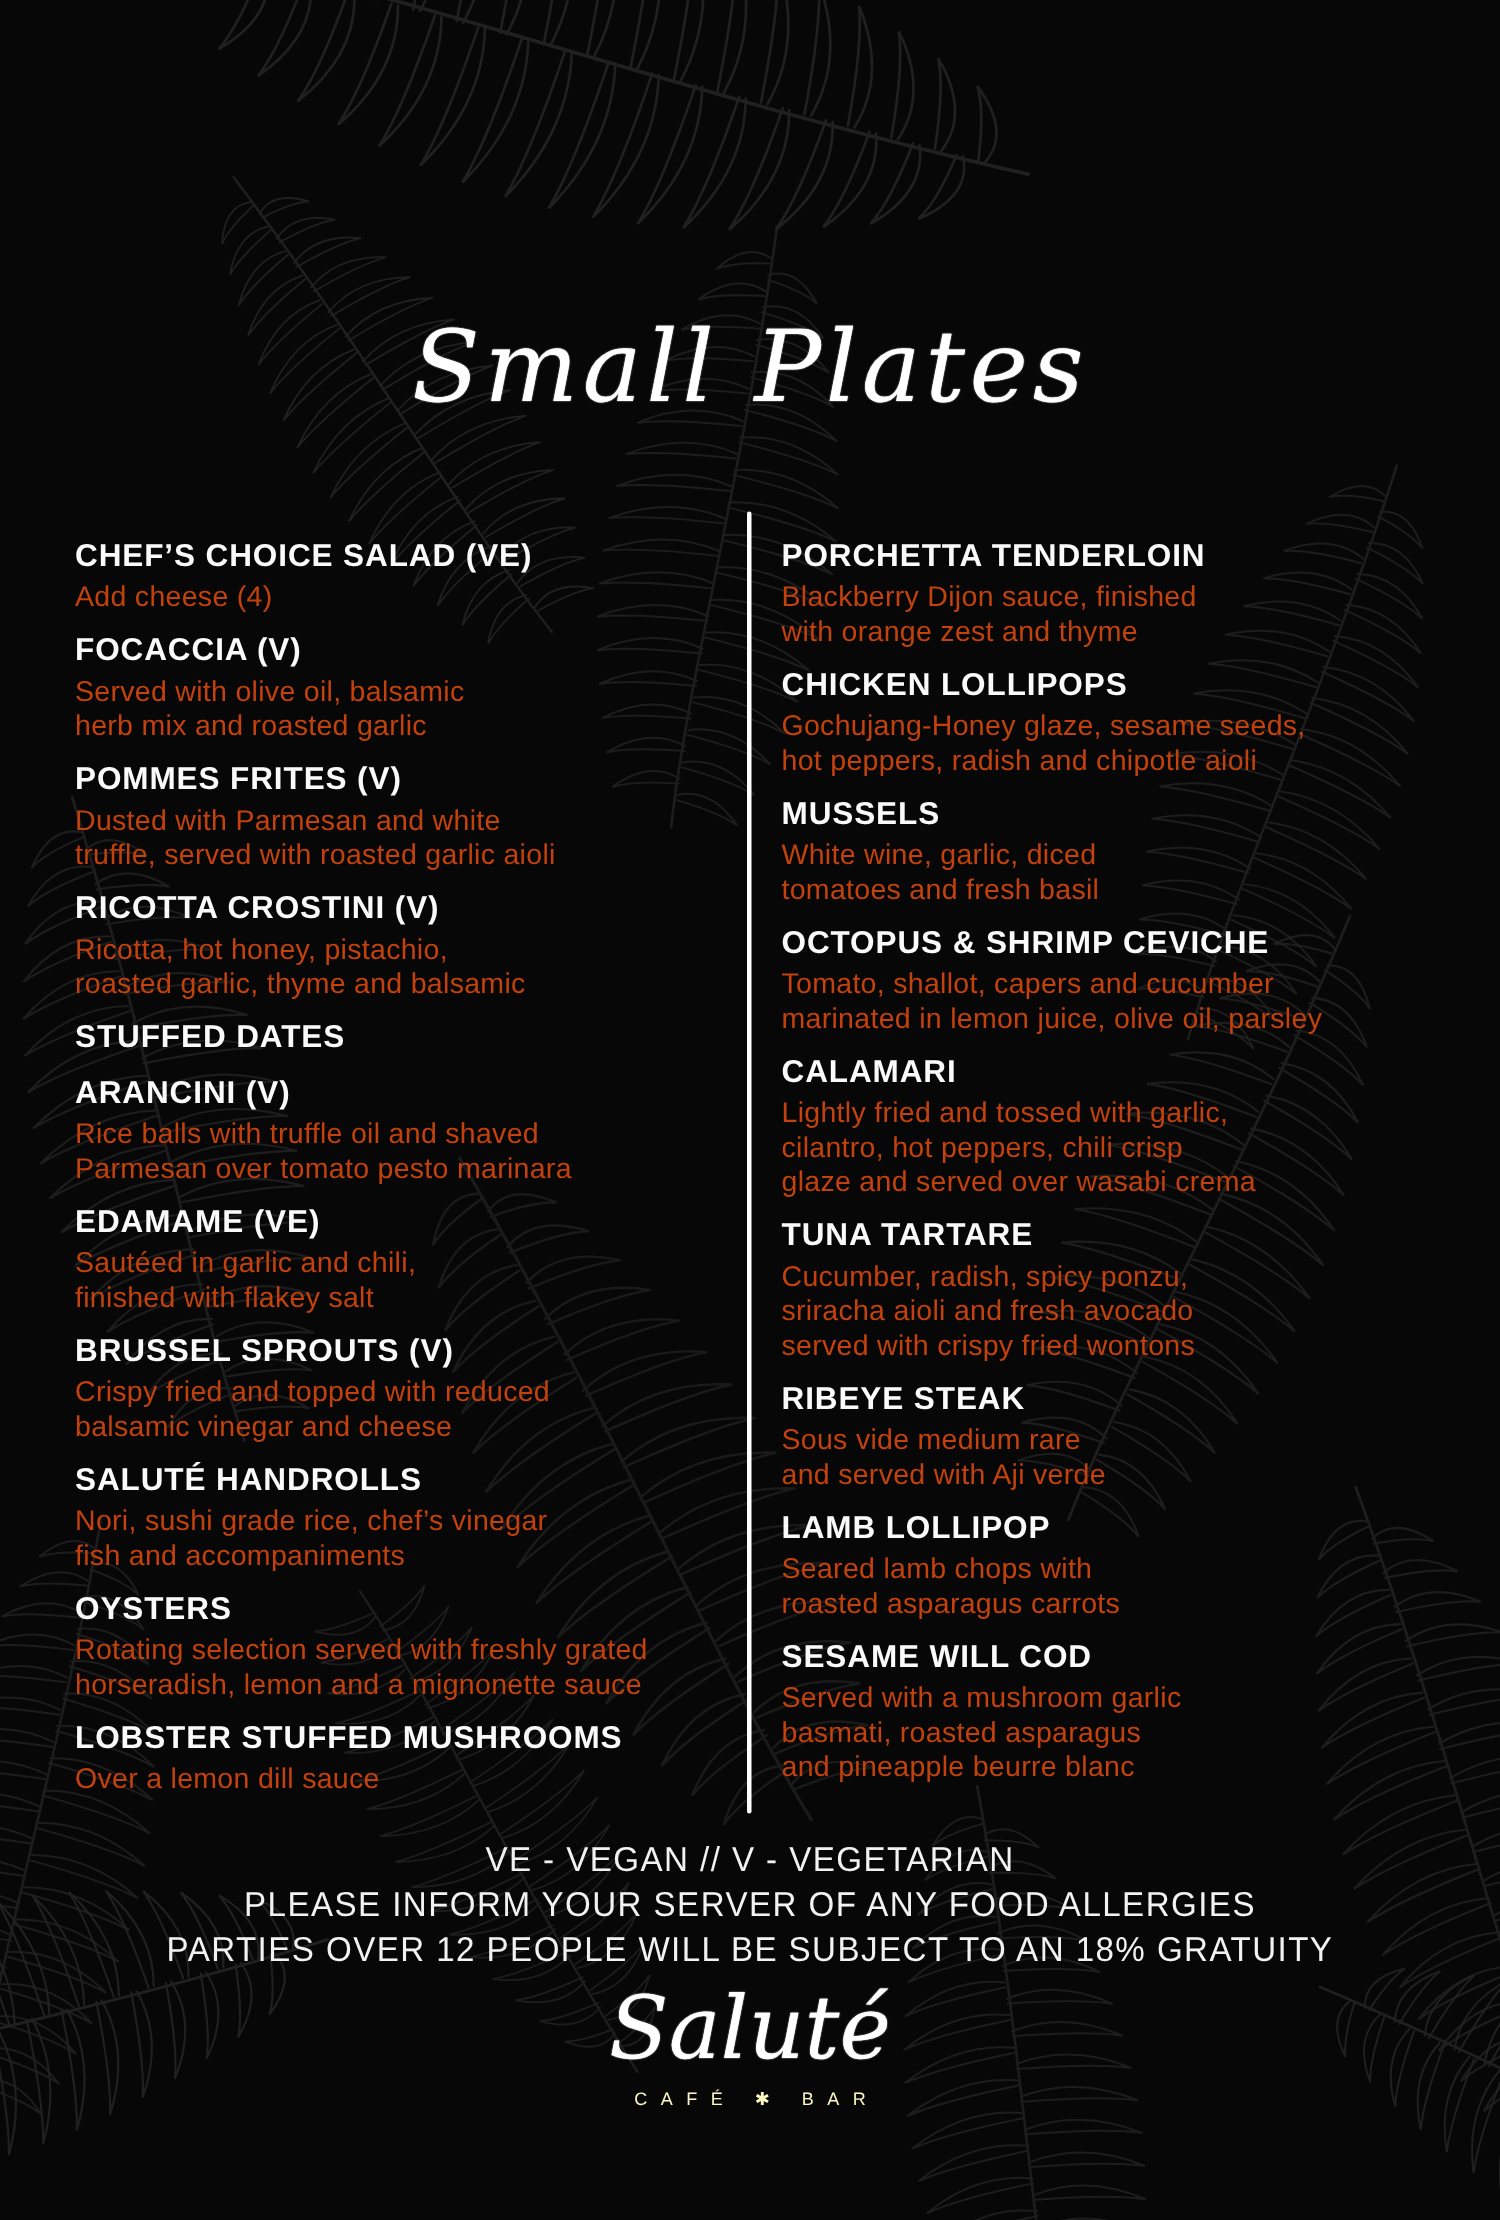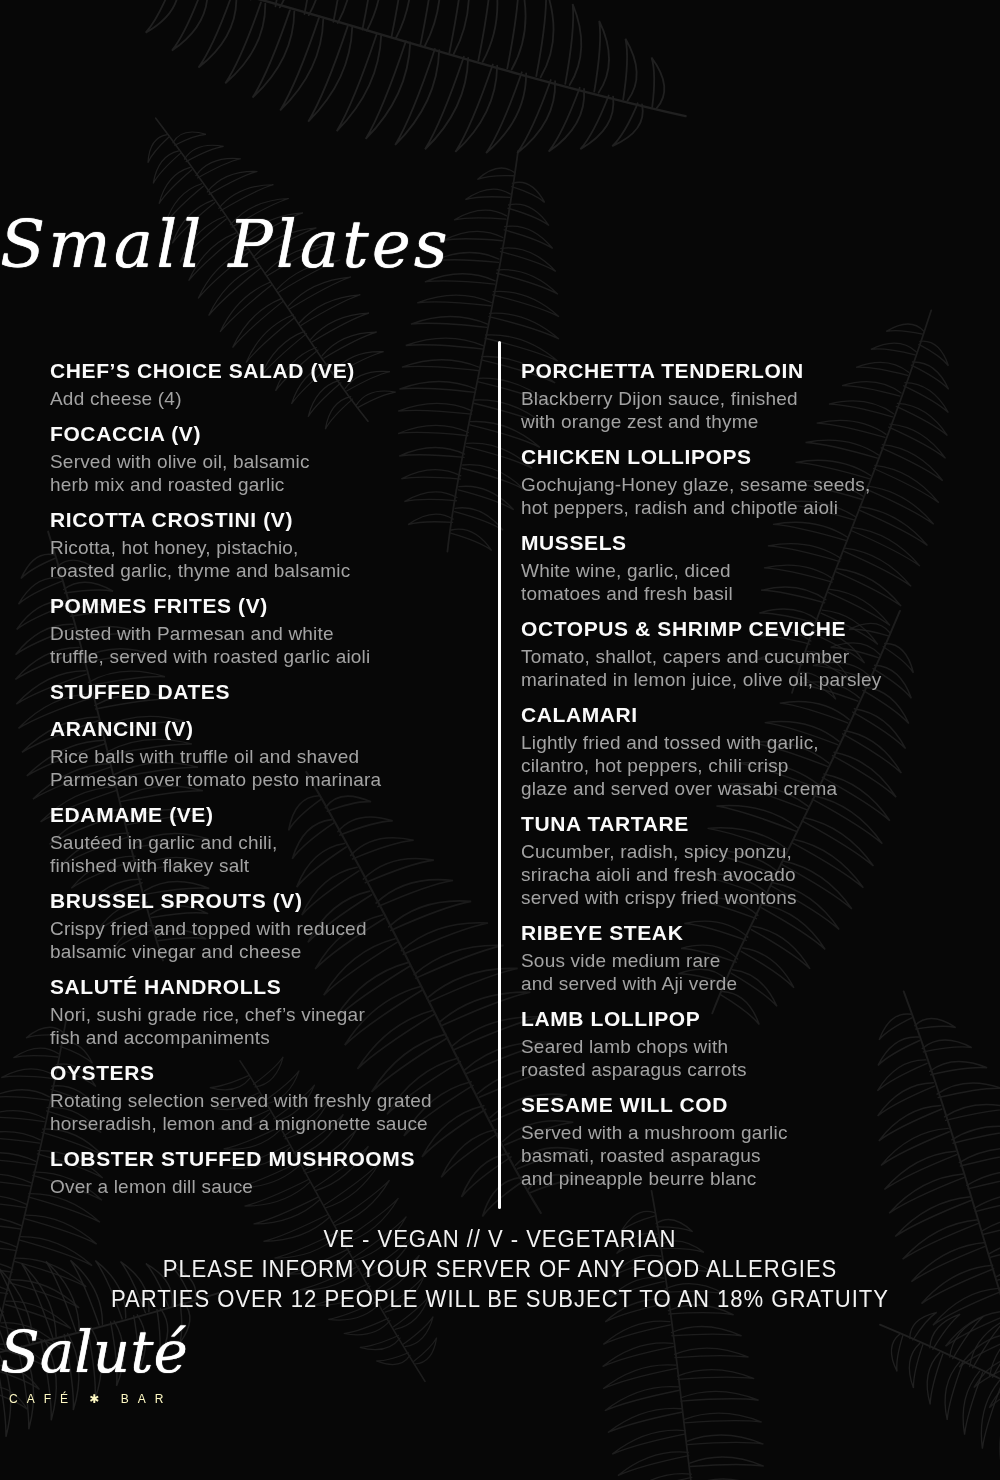--- a/index.html
+++ b/index.html
@@ -8,21 +8,21 @@
     background:#070707;
     font-family:"Liberation Sans",sans-serif;
     -webkit-font-smoothing:antialiased;
   }
   
   #bg{position:absolute;top:0;left:0;width:1000px;height:1480px;pointer-events:none;}
 
   
   .menu-title{
     position:absolute;top:206px;left:0;width:1000px;
-    text-align:left;
+    text-align:center;
     font-family:"DejaVu Serif",serif;font-style:italic;
     font-size:66px;letter-spacing:3px;color:#ffffff;
     text-shadow:0 0 1px #fff;
   }
 
   
   .col{position:absolute;top:358px;}
   .col-left{left:50px;width:448px;}
   .col-right{left:521px;width:450px;}
   .divider{
@@ -30,34 +30,34 @@
     background:#ffffff;border-radius:2px;
   }
   .item{margin:0 0 11px 0;}
   .item-name{
     margin:0 0 3px 0;
     font-size:21px;line-height:26px;font-weight:600;
     letter-spacing:0.6px;color:#fafafa;
   }
   .item-desc{
     margin:0;font-size:19px;line-height:23px;
-    color:#a3a3a3;white-space:pre-line;letter-spacing:0.2px;
+    color:#c2410c;white-space:pre-line;letter-spacing:0.2px;
   }
 
   
   .footer-notes{
     position:absolute;top:1224px;left:0;width:1000px;
     text-align:center;color:#f2f2f2;
     font-size:23px;line-height:30px;letter-spacing:1px;
     transform:scaleX(.96);transform-origin:center;
   }
 
   
   .logo{
-    position:absolute;top:1312px;left:0;width:1000px;text-align:left;
+    position:absolute;top:1312px;left:0;width:1000px;text-align:center;
   }
   .logo-name{
     font-family:"DejaVu Serif",serif;font-style:italic;
     font-size:58px;color:#ffffff;line-height:80px;
     text-shadow:0 0 1px #fff;
   }
   .logo-sub{
     margin-top:0px;font-size:12px;letter-spacing:9px;
     color:#fef9c3;text-indent:9px;
   }
@@ -126,28 +126,28 @@
   <div class="item">
     <h3 class="item-name">CHEF’S CHOICE SALAD (VE)</h3>
     <p class="item-desc">Add cheese (4)</p>
   </div>
   <div class="item">
     <h3 class="item-name">FOCACCIA (V)</h3>
     <p class="item-desc">Served with olive oil, balsamic
 herb mix and roasted garlic</p>
   </div>
   <div class="item">
+    <h3 class="item-name">POMMES FRITES (V)</h3>
+    <p class="item-desc">Dusted with Parmesan and white
+truffle, served with roasted garlic aioli</p>
+  </div>
+  <div class="item">
     <h3 class="item-name">RICOTTA CROSTINI (V)</h3>
     <p class="item-desc">Ricotta, hot honey, pistachio,
 roasted garlic, thyme and balsamic</p>
-  </div>
-  <div class="item">
-    <h3 class="item-name">POMMES FRITES (V)</h3>
-    <p class="item-desc">Dusted with Parmesan and white
-truffle, served with roasted garlic aioli</p>
   </div>
   <div class="item">
     <h3 class="item-name">STUFFED DATES</h3>
   </div>
   <div class="item">
     <h3 class="item-name">ARANCINI (V)</h3>
     <p class="item-desc">Rice balls with truffle oil and shaved
 Parmesan over tomato pesto marinara</p>
   </div>
   <div class="item">

